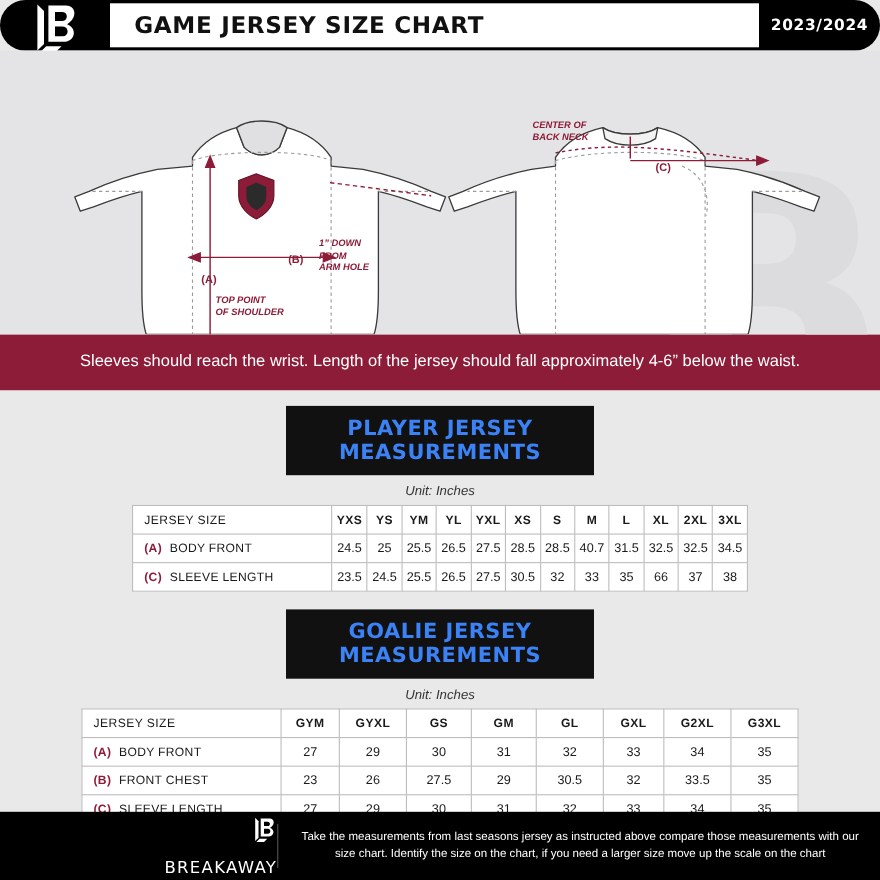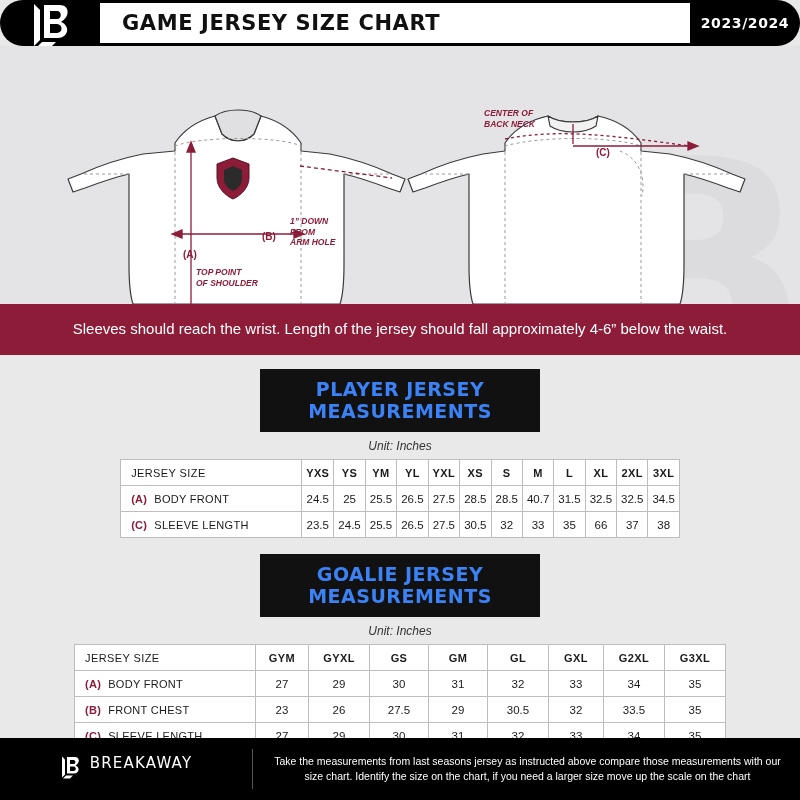--- a/index.html
+++ b/index.html
@@ -42,21 +42,21 @@
   table{border-collapse:collapse;margin:0 auto;background:#fff;}
   table td{border:1px solid #bdbdbd;font-size:11.5px;color:#1a1a1a;height:25px;
            text-align:center;padding:0 4px;white-space:nowrap;}
   td.rowhead{text-align:left;padding-left:10px;font-size:11px;letter-spacing:.3px;width:166px;}
   td.rowhead .ltr{color:#8c1c38;font-weight:bold;margin-right:7px;}
   td.hdr{font-size:11px;letter-spacing:.4px;}
   .bold{font-weight:bold;}
 
   
   .footer{position:absolute;left:0;bottom:0;width:800px;height:62px;background:#000;display:flex;align-items:center;}
-  .foot-logo{width:252px;display:flex;align-items:flex-start;justify-content:center;gap:8px;}
+  .foot-logo{width:252px;display:flex;align-items:flex-end;justify-content:center;gap:8px;flex-direction:column;}
   .foot-logo .bw{color:#fff;font-size:15px;letter-spacing:1.2px;font-family:"DejaVu Sans",sans-serif;}
   .foot-text{flex:1;color:#fff;font-size:10.5px;line-height:1.45;padding-right:14px;text-align:center;}
   .divider{width:1px;height:40px;background:#555;}
 </style>
 </head>
 <body>
 
 <div class="page">
 
   <div class="header">

